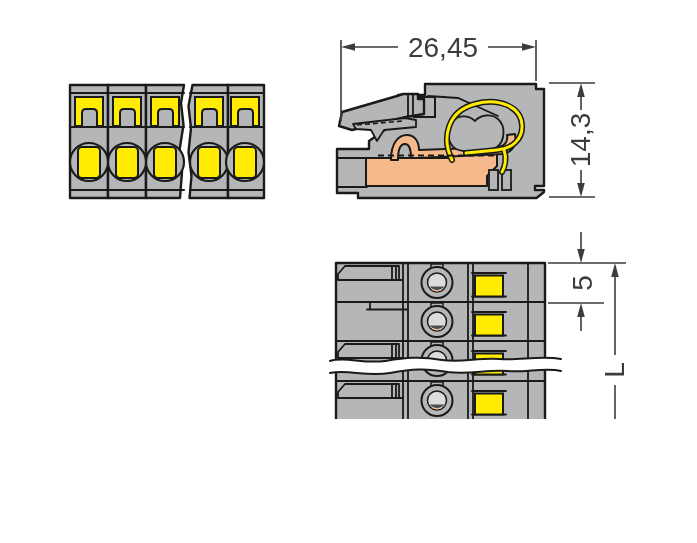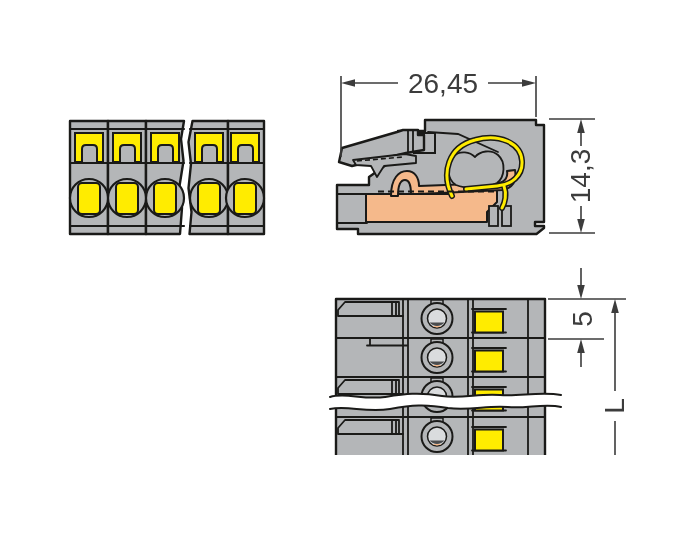--- a/index.html
+++ b/index.html
@@ -2,21 +2,20 @@
 <html style="--c-background: #ffffff; --c-body-gray: #b4b6b8; --c-light-gray: #dadcde; --c-shadow-gray: #4a4c4e; --c-outline: #1a1a18; --c-accent-yellow: #ffec00; --c-copper-orange: #f5b98b; --c-dim: #3c3c3c;"><head>
 <meta charset="utf-8">
 <style>
   html,body{margin:0;padding:0;}
   .canvas{
     position:relative;
     width:697px;height:419px;
     background:var(--c-background,#fff);
     overflow:hidden;
     font-family:"Liberation Sans",sans-serif;
-    margin-top:36px;
   }
   svg{display:block;}
   .part{fill:var(--c-body-gray);stroke:var(--c-outline);stroke-width:2.4;stroke-linejoin:round;}
   .part-thin{fill:var(--c-body-gray);stroke:var(--c-outline);stroke-width:1.8;stroke-linejoin:round;}
   .iline{fill:none;stroke:var(--c-outline);stroke-width:1.8;stroke-linecap:round;}
   .iline2{fill:none;stroke:var(--c-outline);stroke-width:2.2;stroke-linecap:round;}
   .yellow{fill:var(--c-accent-yellow);stroke:var(--c-outline);stroke-width:2;}
   .orange{fill:var(--c-copper-orange);stroke:var(--c-outline);stroke-width:2;stroke-linejoin:round;}
   .dimline{fill:none;stroke:var(--c-dim);stroke-width:1.6;}
   .arrow{fill:var(--c-dim);stroke:none;}

